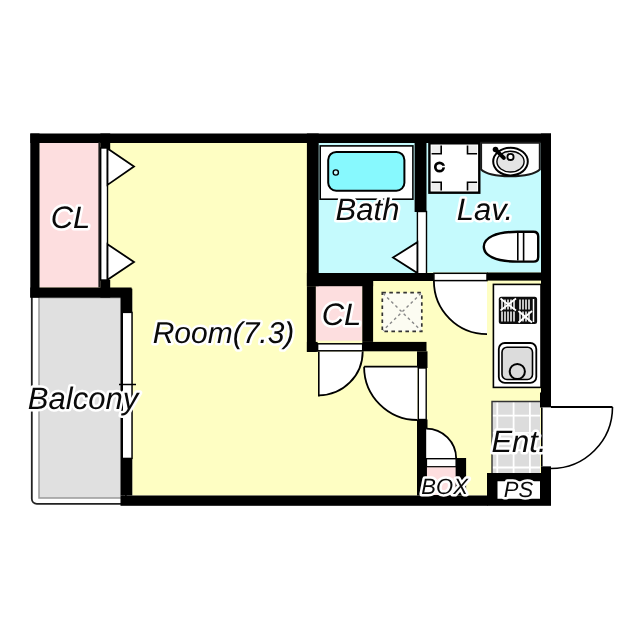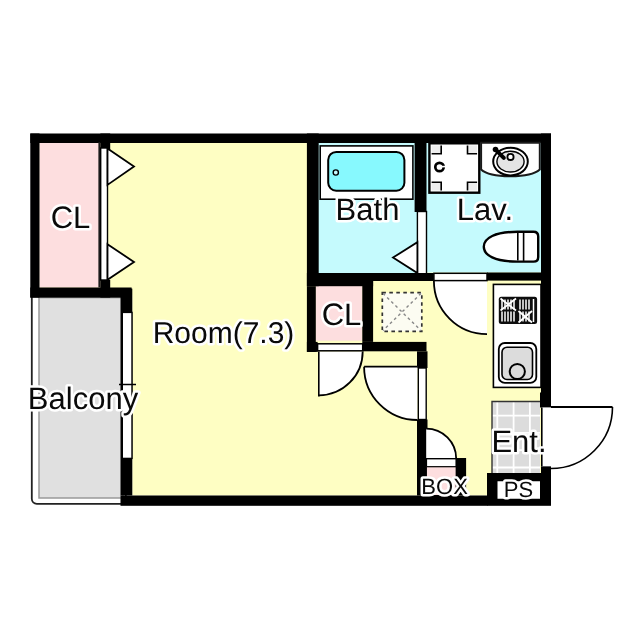--- a/index.html
+++ b/index.html
@@ -1,16 +1,16 @@
 <!DOCTYPE html>
 <html><head>
 <meta charset="utf-8">
 <style>
   html,body{margin:0;padding:0;background:#fff;}
-  #page{width:640px;height:520px;position:relative;background:#fff;overflow:hidden;}
+  #page{width:640px;height:520px;position:relative;background:#fff;overflow:hidden;font-style:italic;}
   text{font-family:"Liberation Sans",sans-serif;-webkit-font-smoothing:antialiased;text-rendering:geometricPrecision;}
   .halo{paint-order:stroke;stroke:#fff;stroke-width:5px;stroke-linejoin:round;fill:#0a0a0a;}
 </style>
 </head>
 <body>
 <div id="page">
 <svg width="640" height="640" viewBox="0 0 640 640" xmlns="http://www.w3.org/2000/svg" shape-rendering="auto">
 
   <rect x="39.5" y="143" width="501.5" height="352.5" fill="#FEFEC3"></rect>
 

